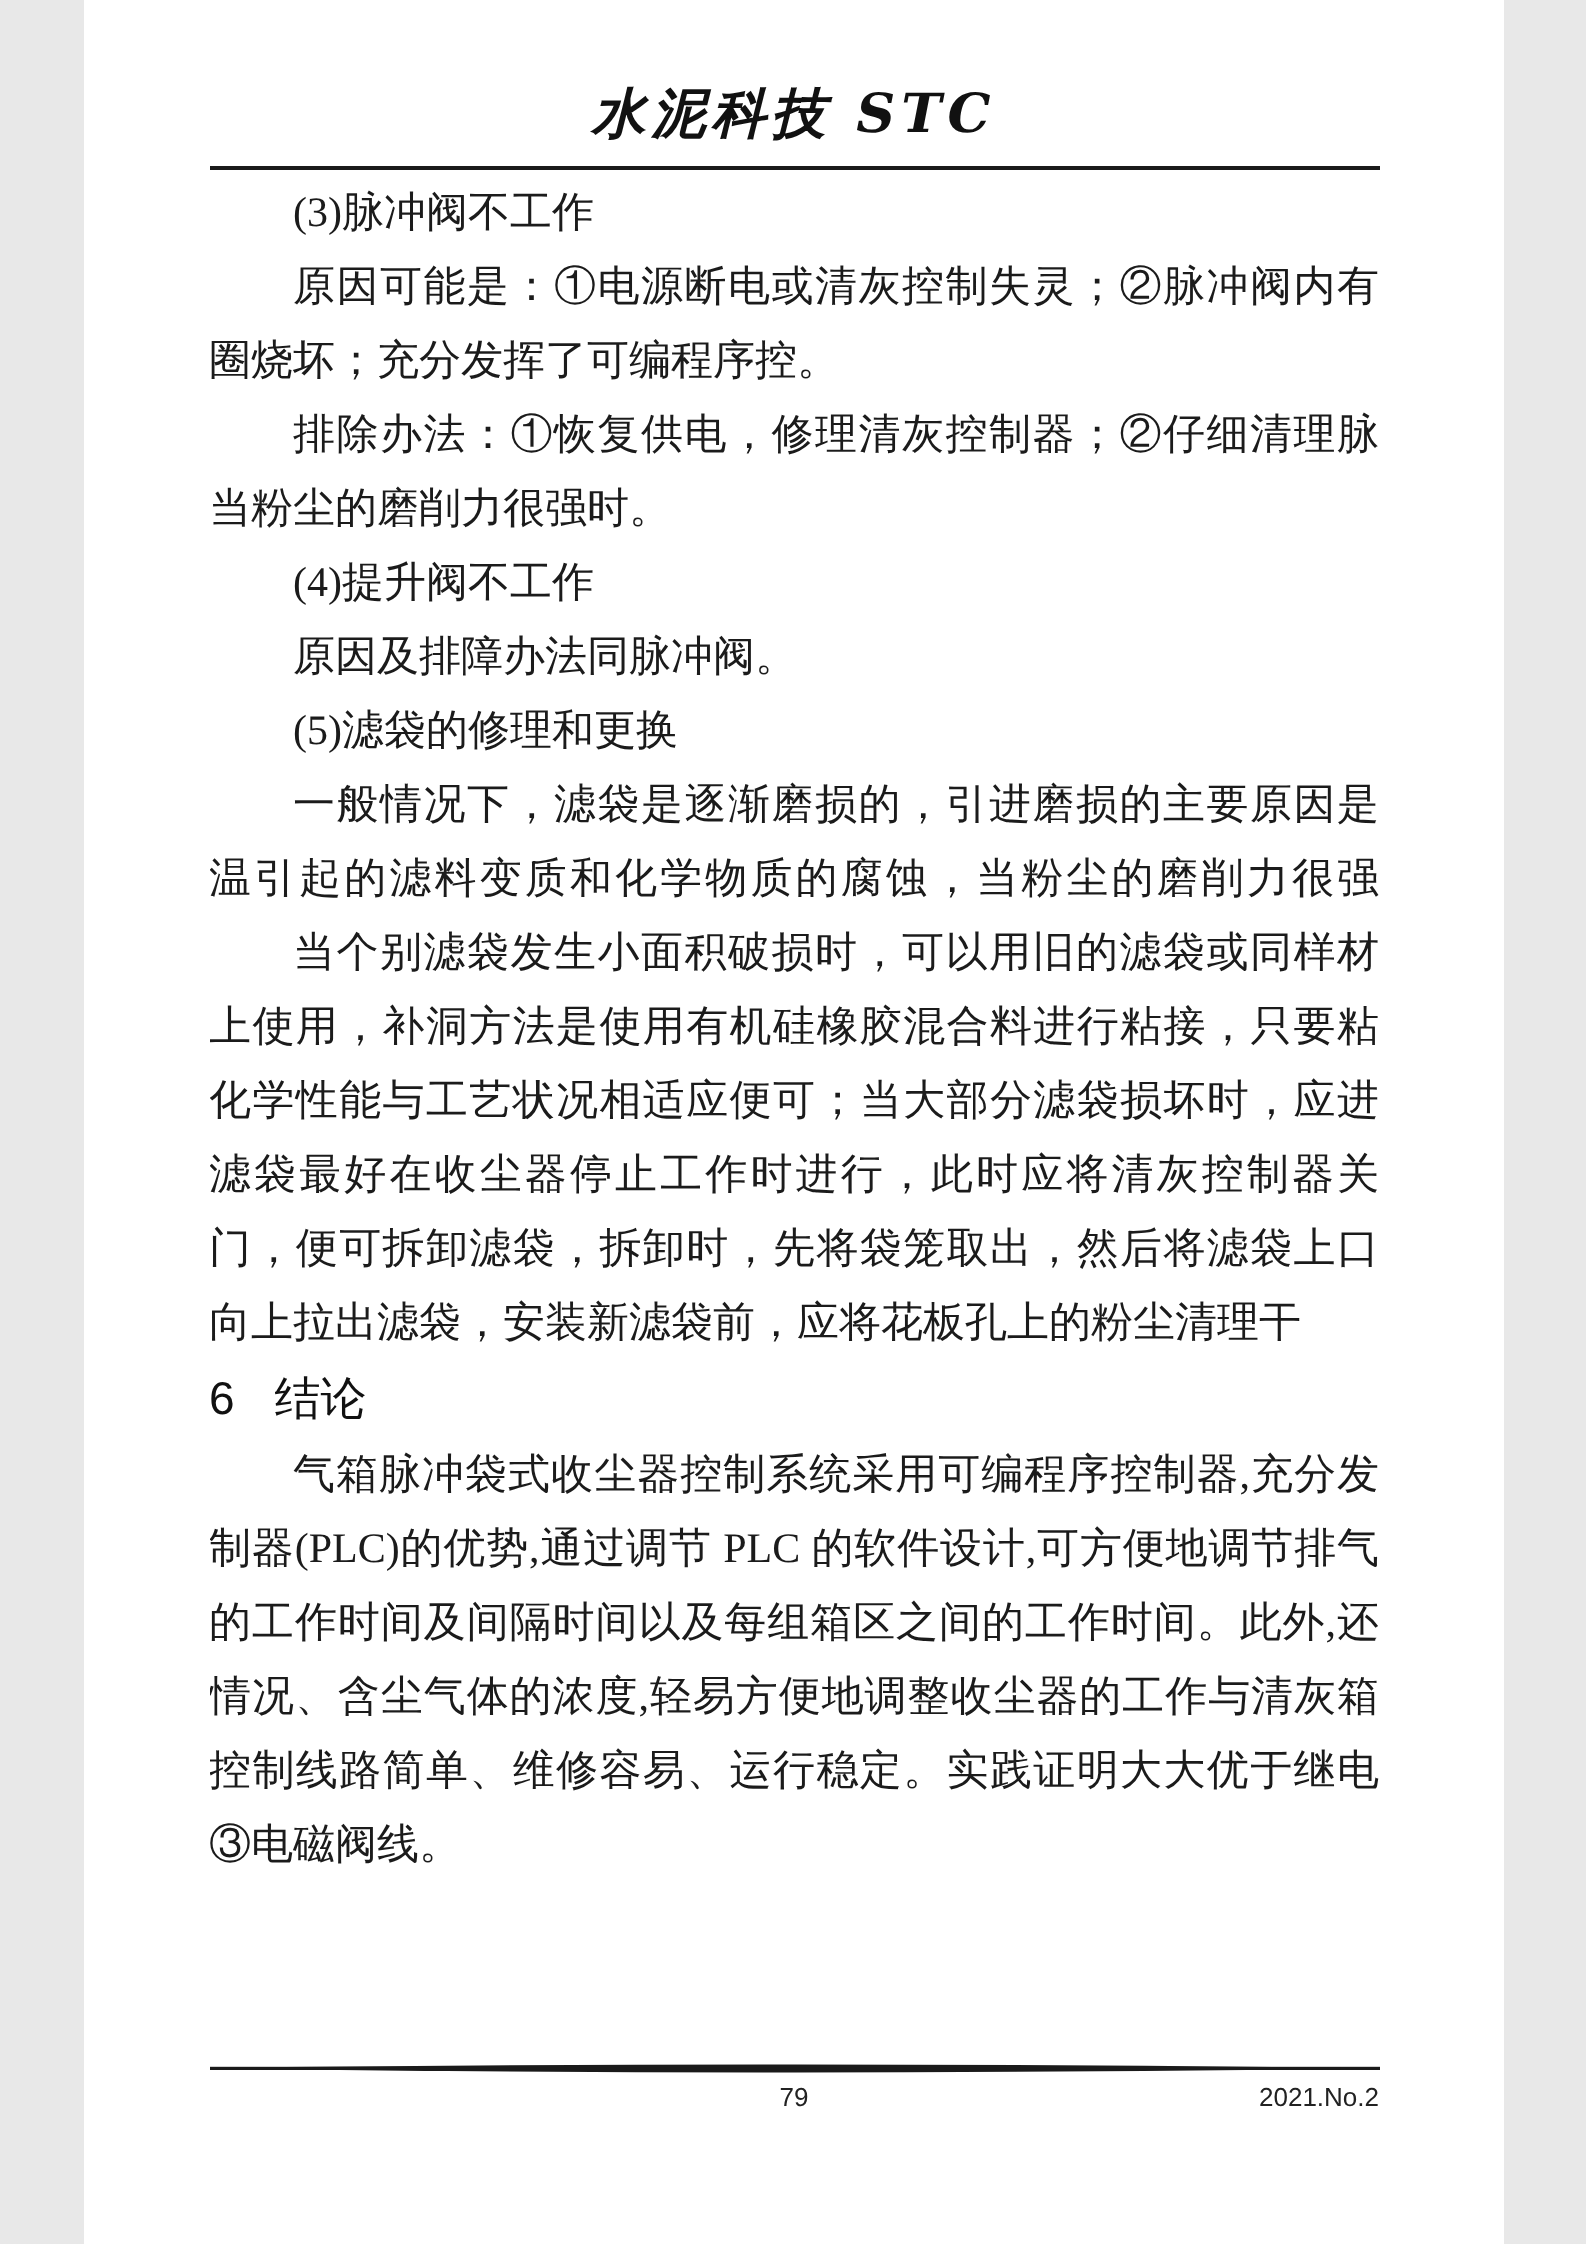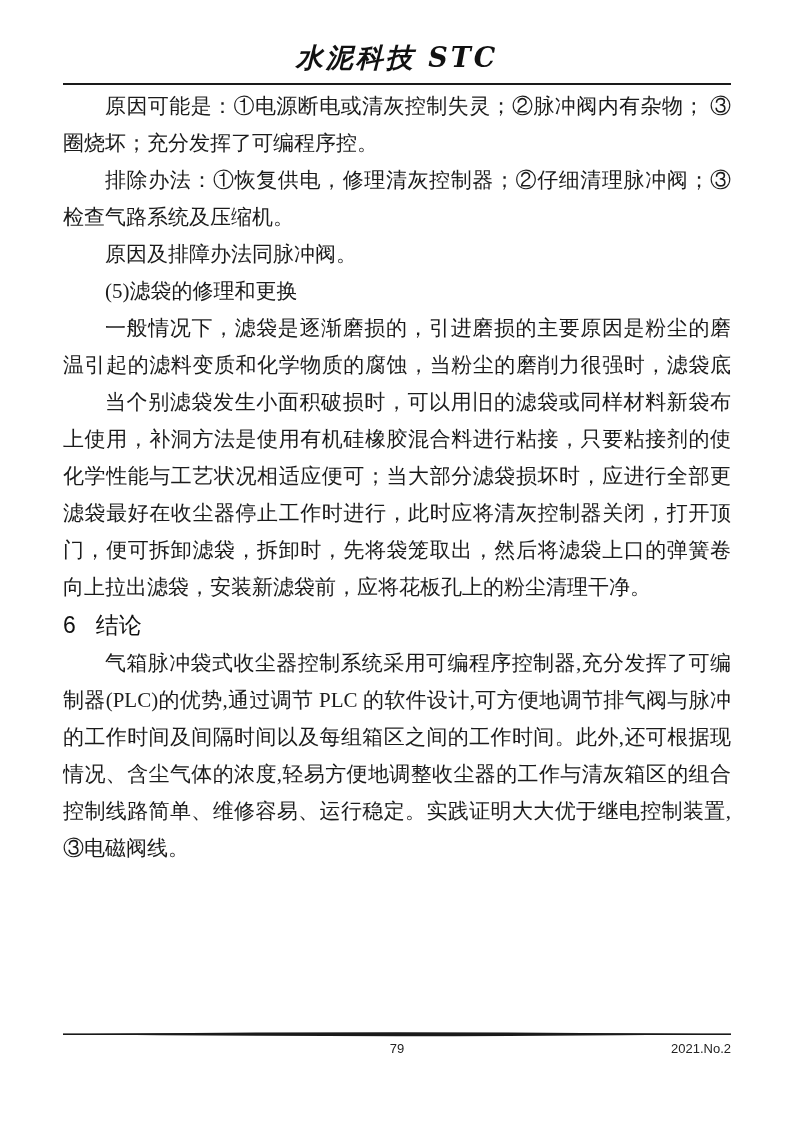--- a/index.html
+++ b/index.html
@@ -1,18 +1,18 @@
 <!DOCTYPE html>
 <html><head>
 <meta charset="utf-8">
 <style>
   html, body { margin: 0; padding: 0; background: #e8e8e8; }
   .page {
     position: relative;
-    width: 793px;
+    width: 710px;
     height: 1122px;
     margin: 0 auto;
     background: #ffffff;
     color: #1b1b1b;
     font-family: "Liberation Serif", serif;
     overflow: hidden;
     box-sizing: border-box;
   }
   
   .header { padding: 42px 62px 0 63px; }
@@ -88,24 +88,26 @@
 <body>
 
 <div class="page">
 
   <div class="header">
     <div class="journal-title">水泥科技 STC</div>
     <div class="header-rule"></div>
   </div>
 
   <div class="doc-body" id="doc-body">
+      <div class="line indent">(3)脉冲阀不工作</div>
       <div class="line indent fill">原因可能是：①电源断电或清灰控制失灵；②脉冲阀内有杂物； ③电磁阀线</div>
       <div class="line">圈烧坏；充分发挥了可编程序控。</div>
       <div class="line indent fill">排除办法：①恢复供电，修理清灰控制器；②仔细清理脉冲阀；③更换；④</div>
-      <div class="line">检查气路系统及压缩机。</div>
+      <div class="line">当粉尘的磨削力很强时。</div>
+      <div class="line indent">(4)提升阀不工作</div>
       <div class="line indent">原因及排障办法同脉冲阀。</div>
       <div class="line indent">(5)滤袋的修理和更换</div>
       <div class="line indent fill">一般情况下，滤袋是逐渐磨损的，引进磨损的主要原因是粉尘的磨削力，高</div>
       <div class="line fill">温引起的滤料变质和化学物质的腐蚀，当粉尘的磨削力很强时，滤袋底部磨损最</div>
       <div class="line indent fill">当个别滤袋发生小面积破损时，可以用旧的滤袋或同样材料新袋布将破洞补</div>
       <div class="line fill">上使用，补洞方法是使用有机硅橡胶混合料进行粘接，只要粘接剂的使用温度、</div>
       <div class="line fill">化学性能与工艺状况相适应便可；当大部分滤袋损坏时，应进行全部更换，更换</div>
       <div class="line fill">滤袋最好在收尘器停止工作时进行，此时应将清灰控制器关闭，打开顶部的入孔</div>
       <div class="line fill">门，便可拆卸滤袋，拆卸时，先将袋笼取出，然后将滤袋上口的弹簧卷捏成凹形，</div>
       <div class="line">向上拉出滤袋，安装新滤袋前，应将花板孔上的粉尘清理干净。</div>

